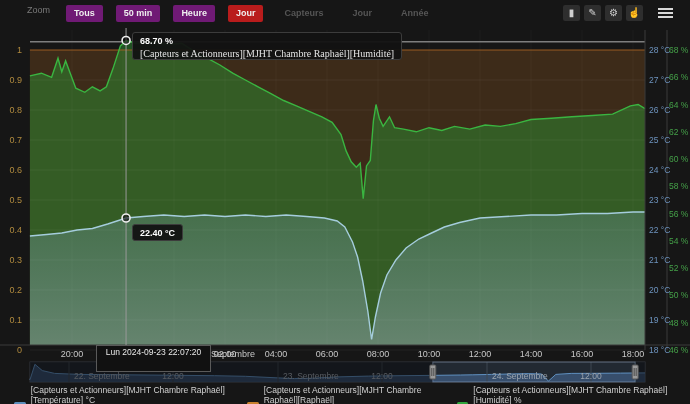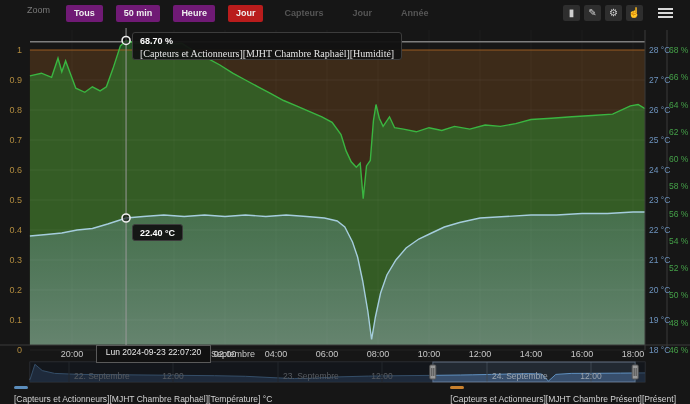--- a/index.html
+++ b/index.html
@@ -32,30 +32,30 @@
   
   .tip {
     position:absolute; background:rgba(18,18,18,0.95); border:1px solid #3c3c3c;
     border-radius:3px; padding:3px 7px 0 7px; z-index:6; pointer-events:none; white-space:nowrap;
   }
   .tip .v { font-size:9px; font-weight:bold; color:#fff; margin-bottom:2px; }
   .tip .l { font-size:10px; color:#e4e4e4;font-family:Liberation Serif, serif; }
   #tip-hum { left:132px; top:32px; }
   #tip-temp { left:132px; top:201px;margin-top:23px; }
   .xhair-label {
-    position:absolute; left:96px; top:345px; width:115px; height:18px; z-index:7;
+    position:absolute; left:96px; top:345px; width:115px; height:27px; z-index:7;
     background:#111; border:1px solid #5a5a5a; color:#e8e8e8;
     font-size:8.5px; text-align:center; line-height:12px; pointer-events:none;
   }
   
   .legend {
     position:absolute; left:0; right:0; bottom:2px; height:14px; z-index:5;
     display:flex; justify-content:space-between; align-items:center; padding:0 14px;
   }
-  .legend-item { display:flex; align-items:flex-start; gap:5px; cursor:pointer;flex-direction:column; }
+  .legend-item { display:flex; align-items:flex-end; gap:5px; cursor:pointer; }
   .legend-item .dash { width:14px; height:3px; border-radius:2px; }
   .legend-item .txt { font-size:8.5px; color:#d2d2d2; }
 </style>
 </head>
 <body>
 
 <div id="chart-wrap">
   <svg id="chart-svg" width="690" height="404">
       <defs>
         <linearGradient id="tg" x1="0" y1="0" x2="0" y2="1">
@@ -218,15 +218,19 @@
 
 <div class="xhair-label">Lun 2024-09-23 22:07:20</div>
 
 <div class="legend">
   <div class="legend-item">
     <span class="dash" style="background: rgb(91, 141, 187);"></span>
     <span class="txt">[Capteurs et Actionneurs][MJHT Chambre Raphaël][Température] °C</span>
   </div>
   <div class="legend-item">
     <span class="dash" style="background: rgb(200, 128, 45);"></span>
-    <span class="txt">[Capteurs et Actionneurs][MJHT Chambre Présent][Présent]</span>
+    <span class="txt">[Capteurs et Actionneurs][MJHT Chambre Raphaël][Raphaël]</span>
   </div>
+  <div class="legend-item">
+    <span class="dash" style="background: rgb(47, 164, 60);"></span>
+    <span class="txt">[Capteurs et Actionneurs][MJHT Chambre Raphaël][Humidité] %</span>
+  </div>
 </div>
 
 </body></html>

